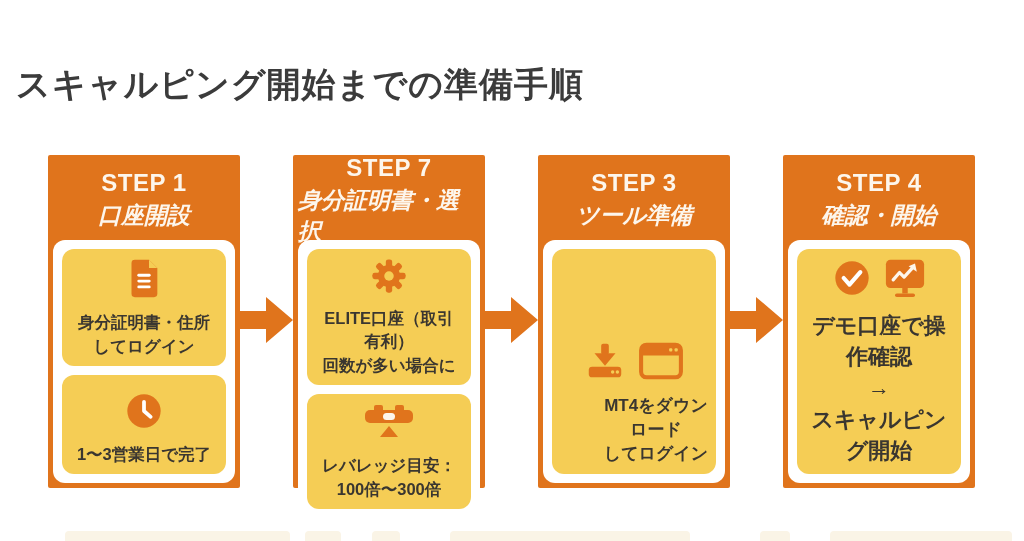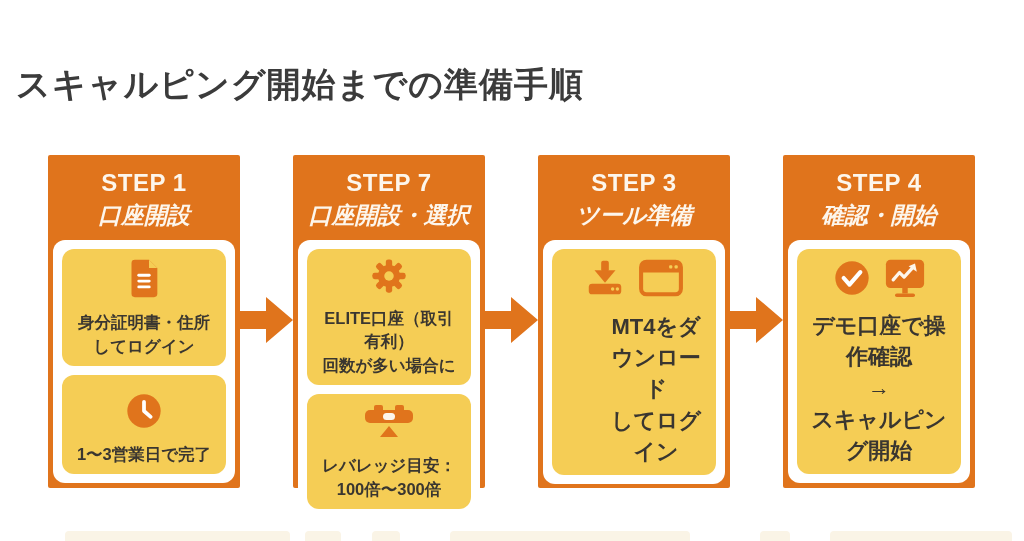--- a/index.html
+++ b/index.html
@@ -102,21 +102,21 @@
     <span>
       <svg width="53" height="46" viewBox="0 0 53 46">
         <polygon points="0,14 26,14 26,0 53,23 26,46 26,32 0,32" fill="#e0741c"></polygon>
       </svg>
     </span>
   </div>
 
   <div class="card">
     <div class="card-header">
       <div class="step-label">STEP 7</div>
-      <div class="step-title">口座開設・選択</div>
+      <div class="step-title">身分証明書・選択</div>
     </div>
     <div class="card-body">
       <div class="sub-box tall">
         <div class="icon-row">
           <span>
             <svg width="38" height="38" viewBox="0 0 48 48">
               <g fill="#e0741c">
                 <rect x="20" y="3" width="8" height="42" rx="3"></rect>
                 <rect x="20" y="3" width="8" height="42" rx="3" transform="rotate(45 24 24)"></rect>
                 <rect x="20" y="3" width="8" height="42" rx="3" transform="rotate(90 24 24)"></rect>
@@ -184,21 +184,21 @@
           </span>
           <span>
             <svg width="46" height="38" viewBox="0 0 50 42">
               <rect x="3" y="3" width="44" height="36" rx="6" fill="none" stroke="#e0741c" stroke-width="4.5"></rect>
               <path d="M3 9 a6 6 0 0 1 6 -6 h32 a6 6 0 0 1 6 6 v6 H3 z" fill="#e0741c"></path>
               <rect x="34" y="7" width="3.5" height="3.5" rx="1" fill="#f5cd55"></rect>
               <rect x="40" y="7" width="3.5" height="3.5" rx="1" fill="#f5cd55"></rect>
             </svg>
           </span>
         </div>
-        <div class="box-text" style="font-size:22px;margin-left:44px;">
+        <div class="box-text" style="font-size:17px;margin-left:44px;">
           <div>MT4をダウンロード</div>
           <div>してログイン</div>
         </div>
       </div>
     </div>
   </div>
 
   <div class="arrow-cell">
     <span>
       <svg width="53" height="46" viewBox="0 0 53 46">

